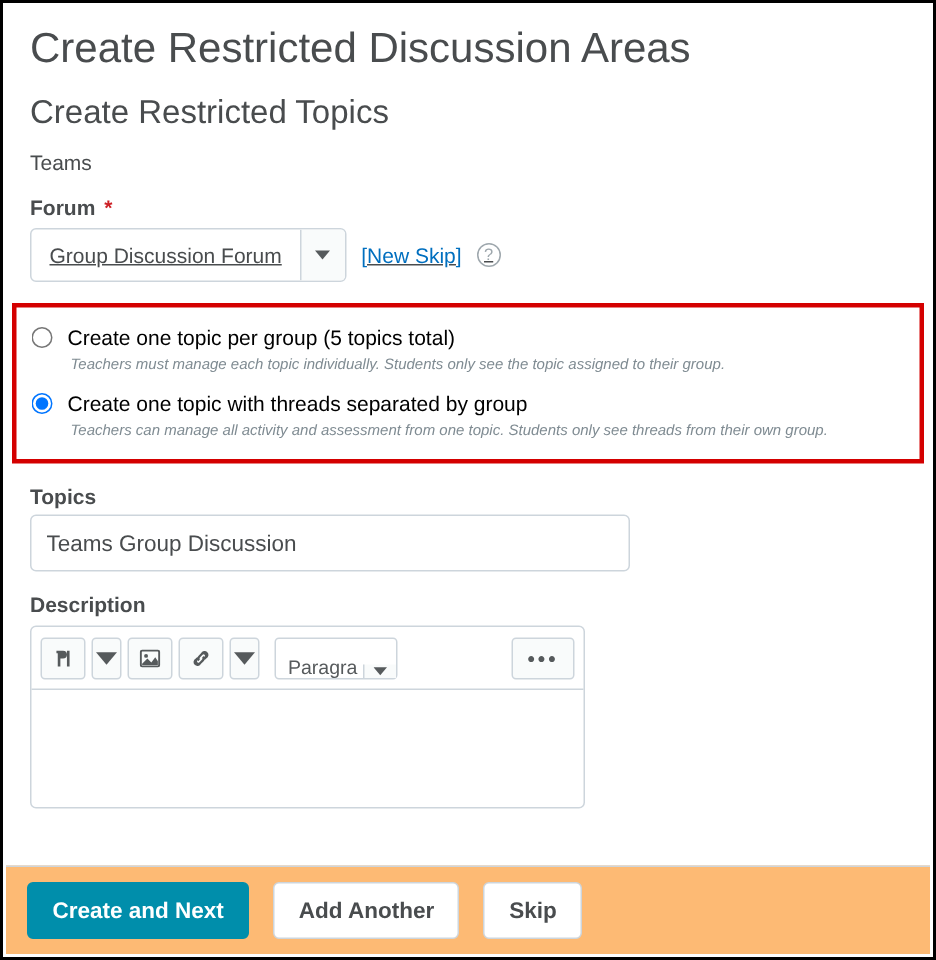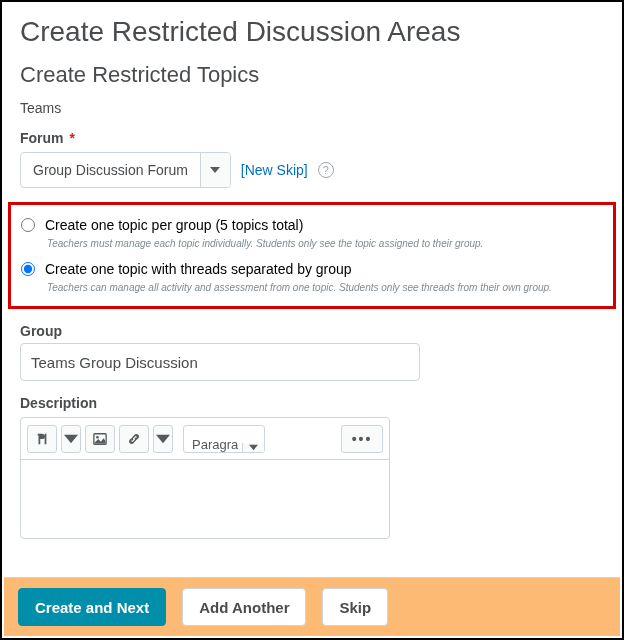--- a/index.html
+++ b/index.html
@@ -42,20 +42,21 @@
   .value-text {
     color: #494c4e;
     font-size: 14px;
   }
   .req { color: #cd2026; margin-left: 2px; }
   .forum-row {
     display: flex;
     align-items: center;
     gap: 10px;
     margin-top: 6px;
+    text-decoration: underline;
   }
   .select-ctl {
     display: inline-flex;
     align-items: stretch;
     border: 1px solid #cdd5dc;
     border-radius: 4px;
     height: 36px;
     overflow: hidden;
     background: #fff;
   }
@@ -269,21 +270,21 @@
     <div class="hint">Teachers must manage each topic individually. Students only see the topic assigned to their group.</div>
 
     <div class="radio-row">
       <input type="radio" name="topicmode" checked="" style="">
       <span class="radio-label">Create one topic with threads separated by group</span>
     </div>
     <div class="hint" style="margin-bottom:0">Teachers can manage all activity and assessment from one topic. Students only see threads from their own group.</div>
   </div>
 
   <div class="field-block">
-    <span class="label-bold">Group</span>
+    <span class="label-bold">Topics</span>
     <input class="text-input" value="Teams Group Discussion" style="">
   </div>
 
   <div class="field-block">
     <span class="label-bold">Description</span>
     <div class="editor">
       <div class="editor-toolbar">
         <span class="tb-btn">
           <svg viewBox="0 0 16 16">
               <path d="M3 2h5a3 3 0 0 1 0 6H6v6H4V4H3V2zm8 0h2v12h-2V2z"></path>

